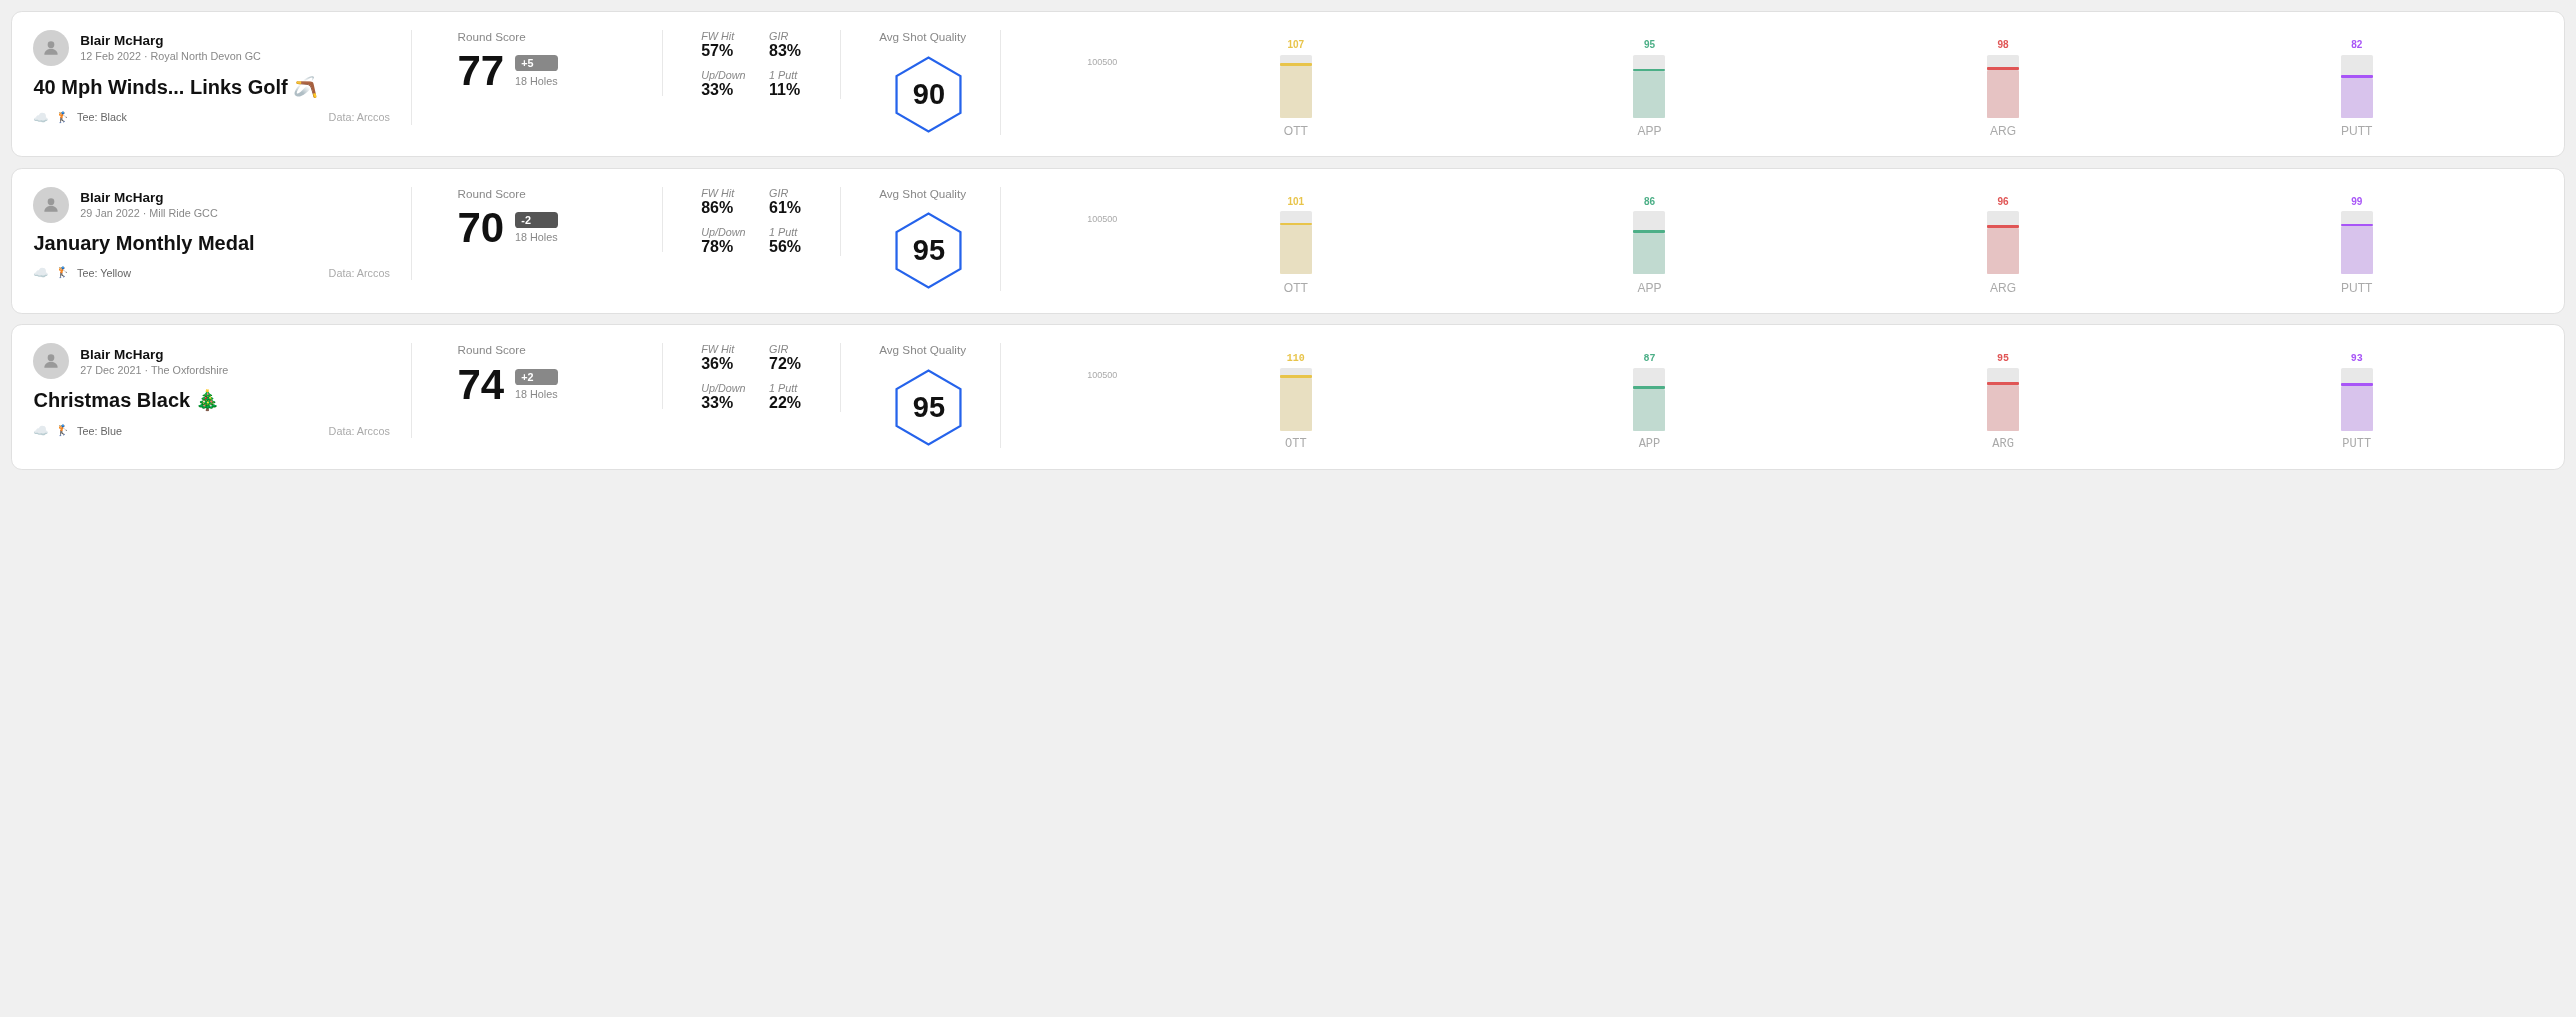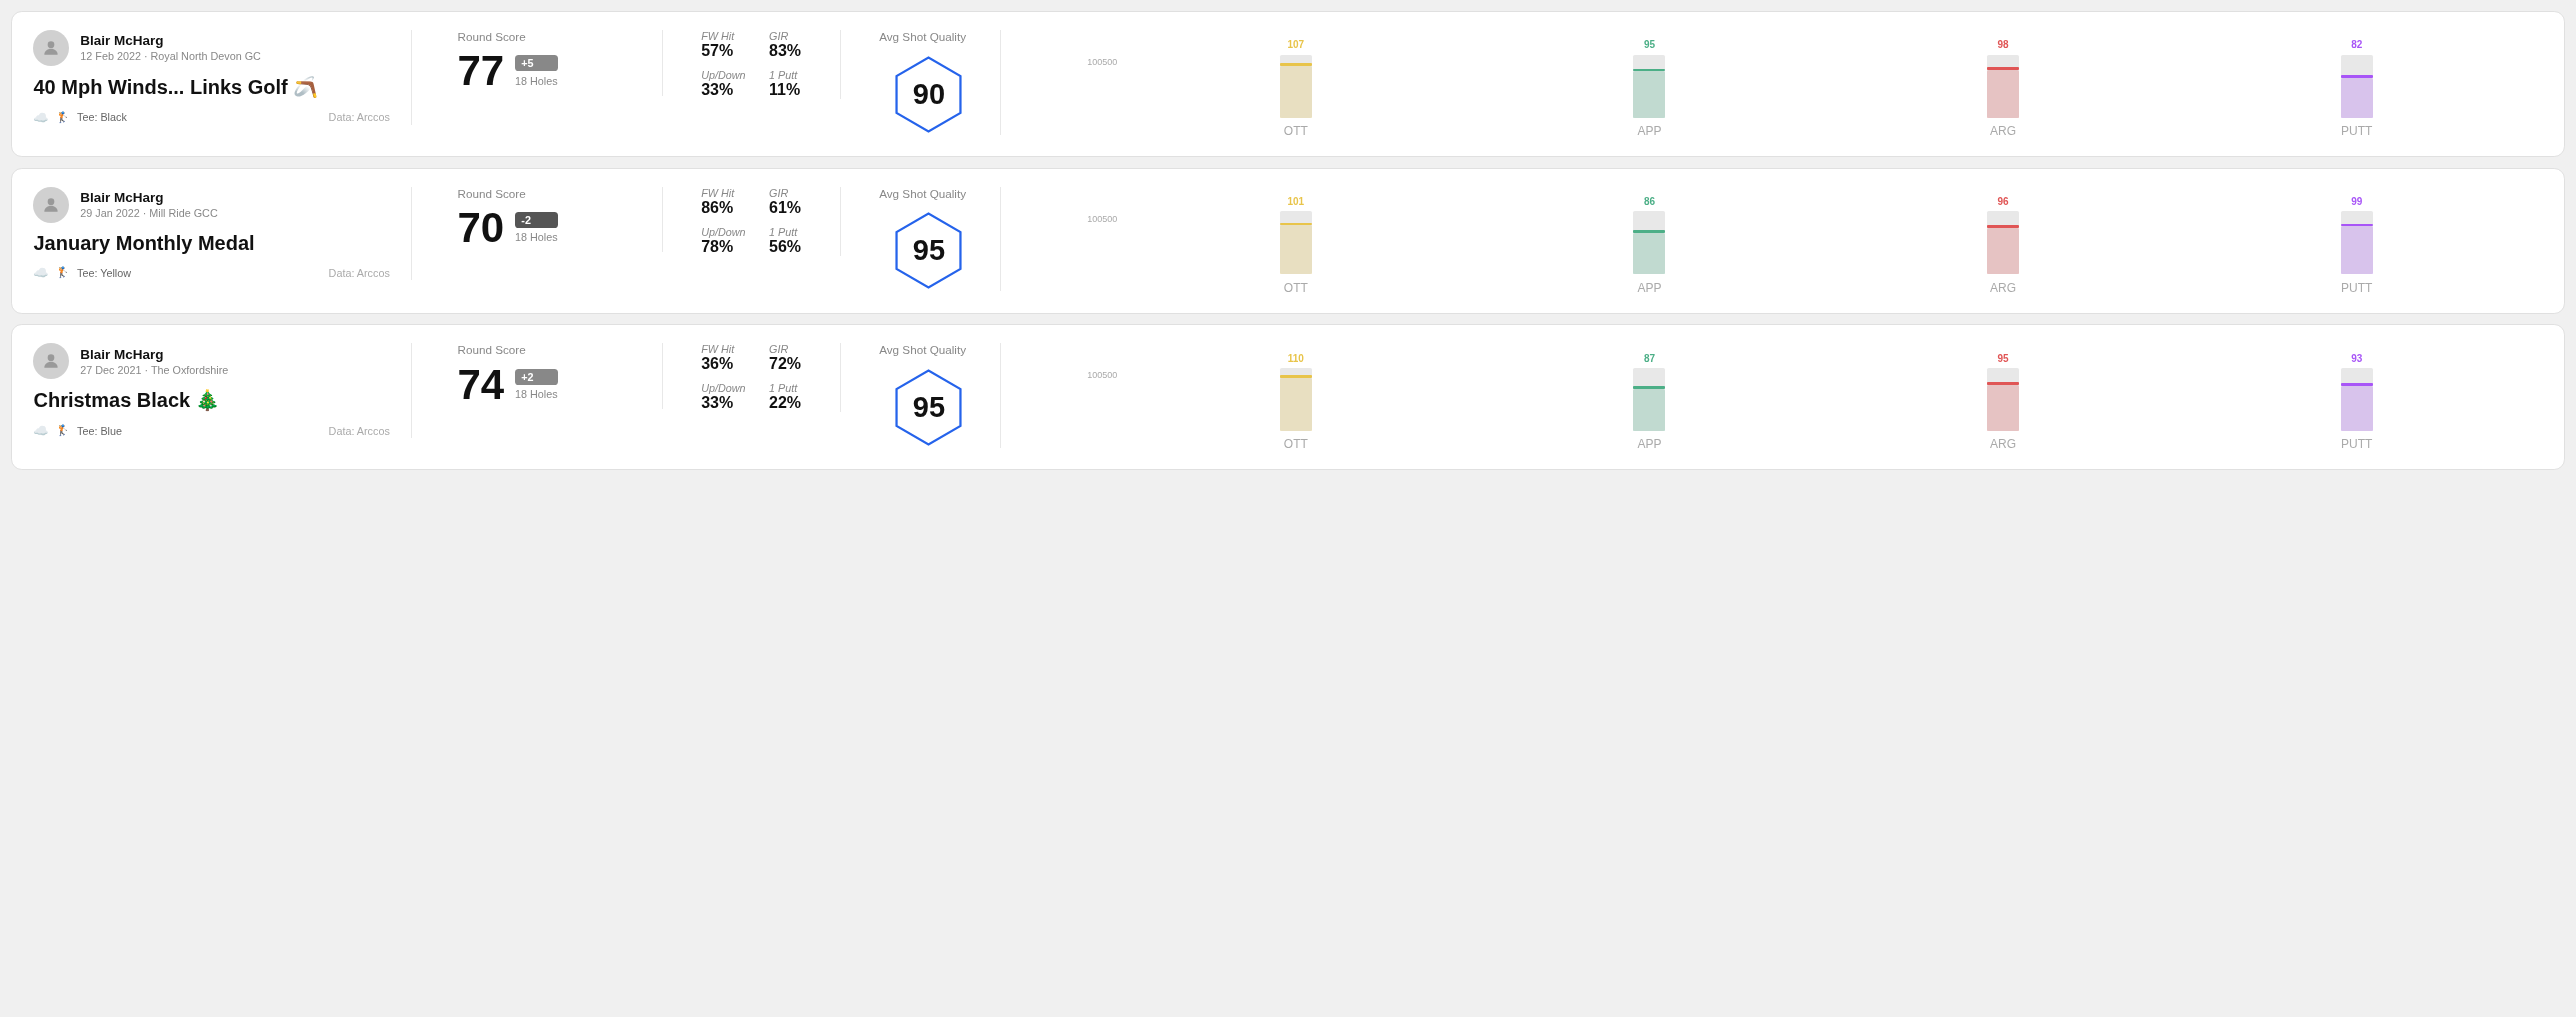--- a/index.html
+++ b/index.html
@@ -547,21 +547,21 @@
       </div>
     </div>
 
     <div class="card-chart">
       <div style="display:flex;align-items:flex-end;gap:0;height:108px;">
         <div class="chart-y-axis">
           <span class="chart-y-label">100</span>
           <span class="chart-y-label">50</span>
           <span class="chart-y-label">0</span>
         </div>
-        <div style="display:flex;gap:10.8px;align-items:flex-end;padding-left:7.2px;flex:1;">
+        <div style="display:flex;gap:10.8px;align-items:flex-end;padding-left:7.2px;flex:1;font-family:Liberation Mono, monospace;">
 
     <div class="bar-group">
       <span class="bar-value-label" style="color:#e8c44a">110</span>
       <div class="bar-container">
         <div class="bar-fill" style="height:84.61538461538461%; background:#e8c44a; opacity:0.25;"></div>
         <div class="bar-marker" style="background:#e8c44a; bottom:84.61538461538461%; height:2.7px; position:absolute; left:0; right:0;"></div>
       </div>
       <span class="bar-label">OTT</span>
     </div>
     <div class="bar-group">

